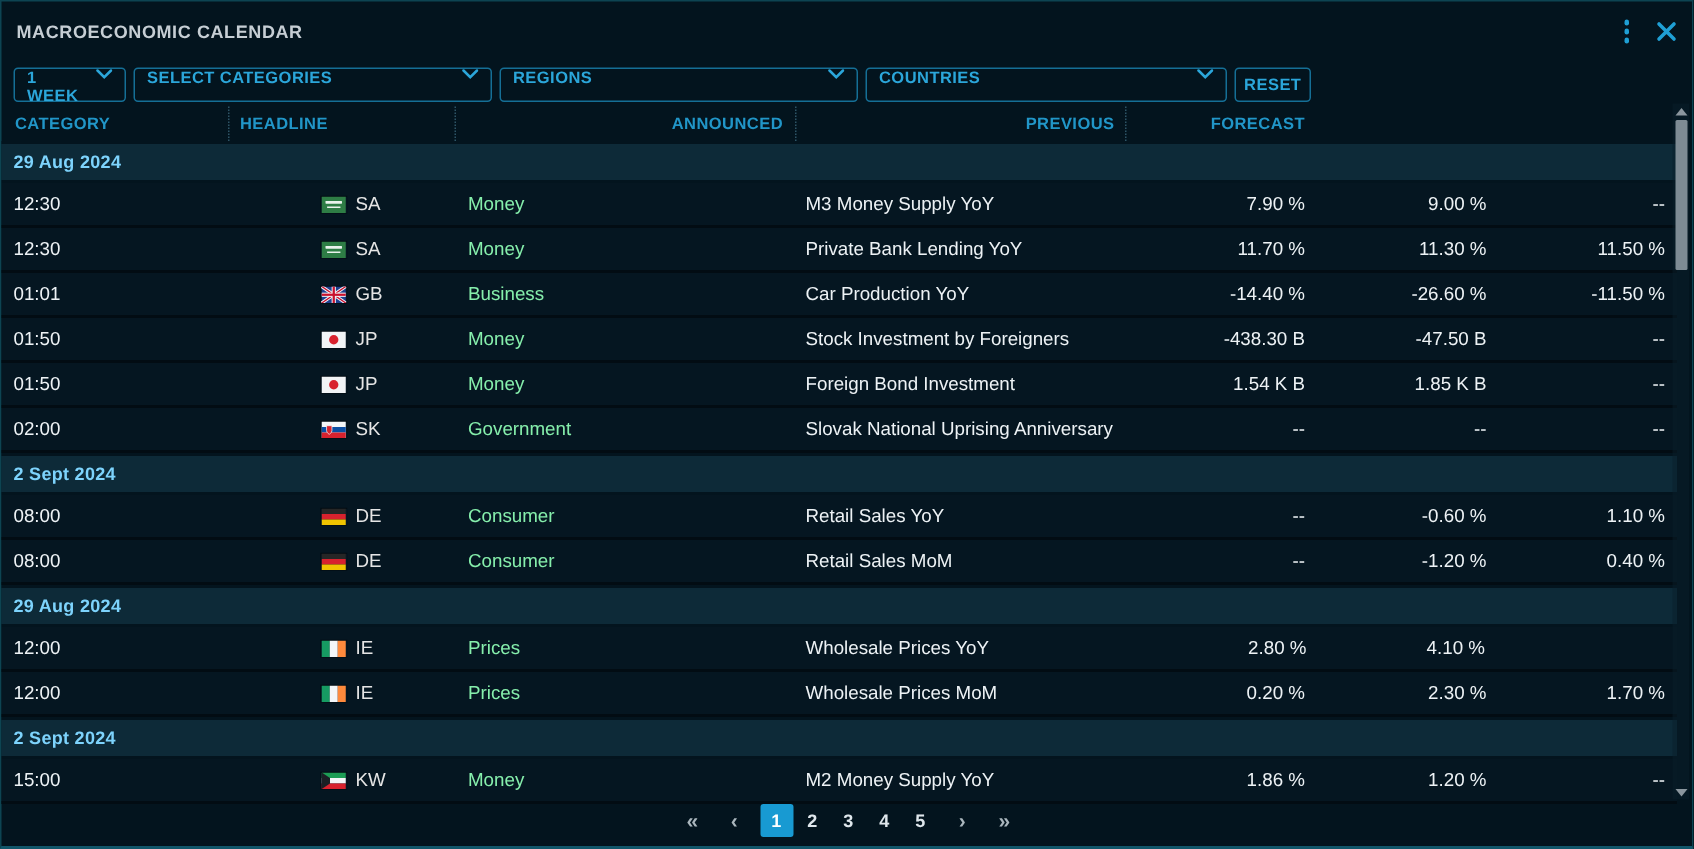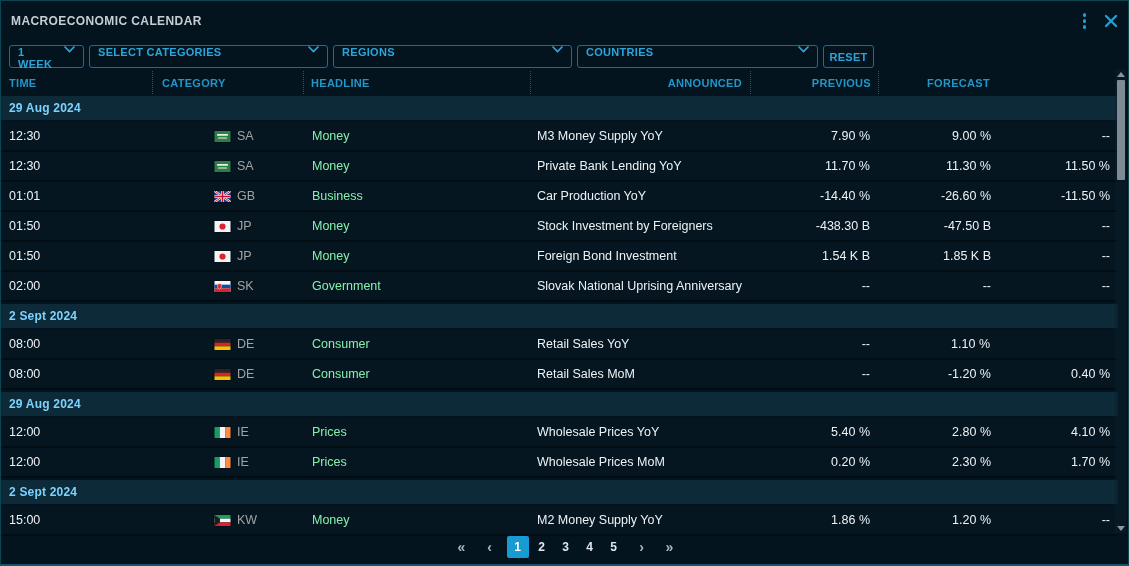--- a/index.html
+++ b/index.html
@@ -79,21 +79,21 @@
   }
   .cell { font-size:12.5px; color:#edf2f5; display:flex; align-items:center; height:100%; }
   .c-time { padding-left:8px; }
   .c-country { padding-left:62px; gap:6px; }
   .c-cat { padding-left:9px; color:#86efac; }
   .c-head { padding-left:7px; }
   .c-num { justify-content:flex-end; padding-right:8px; }
   .c-prev { padding-right:7px; }
   .flag { width:17px; height:11px; display:inline-flex; flex:0 0 auto; box-shadow:0 0 0 .5px rgba(0,0,0,.4); }
   .flag svg { width:17px; height:11px; display:block; }
-  .ccode { font-size:12.5px; color:#a3a3a3;text-align:center; }
+  .ccode { font-size:12.5px; color:#e5e5e5;text-align:center; }
 
   
   .pagination {
     position:absolute; bottom:4px; left:0; width:1129px; height:26px;
     display:flex; align-items:center; justify-content:center; gap:6px;
   }
   .pg-arrow {
     background:none; border:none; color:#aab6bd; font-size:14px; font-weight:bold;
     width:22px; height:22px; cursor:pointer; font-family:"Liberation Sans", sans-serif;
   }
@@ -166,21 +166,20 @@
       <span class="chev">
         <svg width="11" height="7" viewBox="0 0 11 7">
             <path d="M1 1l4.5 4.5L10 1" stroke="#2ba6da" stroke-width="1.7" fill="none" stroke-linecap="round"></path>
           </svg>
       </span>
     </div>
     <button class="btn-reset">RESET</button>
   </div>
 
   <div class="thead grid-cols">
-    <div class="hcell h-time">TIME</div>
     <div class="hcell h-category">CATEGORY</div>
     <div class="hcell h-headline">HEADLINE</div>
     <div class="hcell h-announced">ANNOUNCED</div>
     <div class="hcell h-previous">PREVIOUS</div>
     <div class="hcell h-forecast">FORECAST</div>
   </div>
 
   <div class="list" id="event-list">
       <div class="band">
         <span class="band-label">29 Aug 2024</span>
@@ -307,20 +306,21 @@
               <rect width="16" height="3.67" fill="#262626"></rect>
               <rect y="3.67" width="16" height="3.66" fill="#d8222e"></rect>
               <rect y="7.33" width="16" height="3.67" fill="#f0c400"></rect>
             </svg>
           </span>
           <span class="ccode">DE</span>
         </div>
         <div class="cell c-cat">Consumer</div>
         <div class="cell c-head">Retail Sales YoY</div>
         <div class="cell c-num">--</div>
+        <div class="cell c-num c-prev">-0.60 %</div>
         <div class="cell c-num">1.10 %</div>
       </div>
       <div class="row grid-cols">
         <div class="cell c-time">08:00</div>
         <div class="cell c-country">
           <span class="flag">
             <svg viewBox="0 0 16 11">
               <rect width="16" height="3.67" fill="#262626"></rect>
               <rect y="3.67" width="16" height="3.66" fill="#d8222e"></rect>
               <rect y="7.33" width="16" height="3.67" fill="#f0c400"></rect>
@@ -344,21 +344,20 @@
             <svg viewBox="0 0 16 11">
               <rect width="5.33" height="11" fill="#169b62"></rect>
               <rect x="5.33" width="5.34" height="11" fill="#f4f6f8"></rect>
               <rect x="10.67" width="5.33" height="11" fill="#ff8a3c"></rect>
             </svg>
           </span>
           <span class="ccode">IE</span>
         </div>
         <div class="cell c-cat">Prices</div>
         <div class="cell c-head">Wholesale Prices YoY</div>
-        <div class="cell c-num">5.40 %</div>
         <div class="cell c-num c-prev">2.80 %</div>
         <div class="cell c-num">4.10 %</div>
       </div>
       <div class="row grid-cols">
         <div class="cell c-time">12:00</div>
         <div class="cell c-country">
           <span class="flag">
             <svg viewBox="0 0 16 11">
               <rect width="5.33" height="11" fill="#169b62"></rect>
               <rect x="5.33" width="5.34" height="11" fill="#f4f6f8"></rect>

